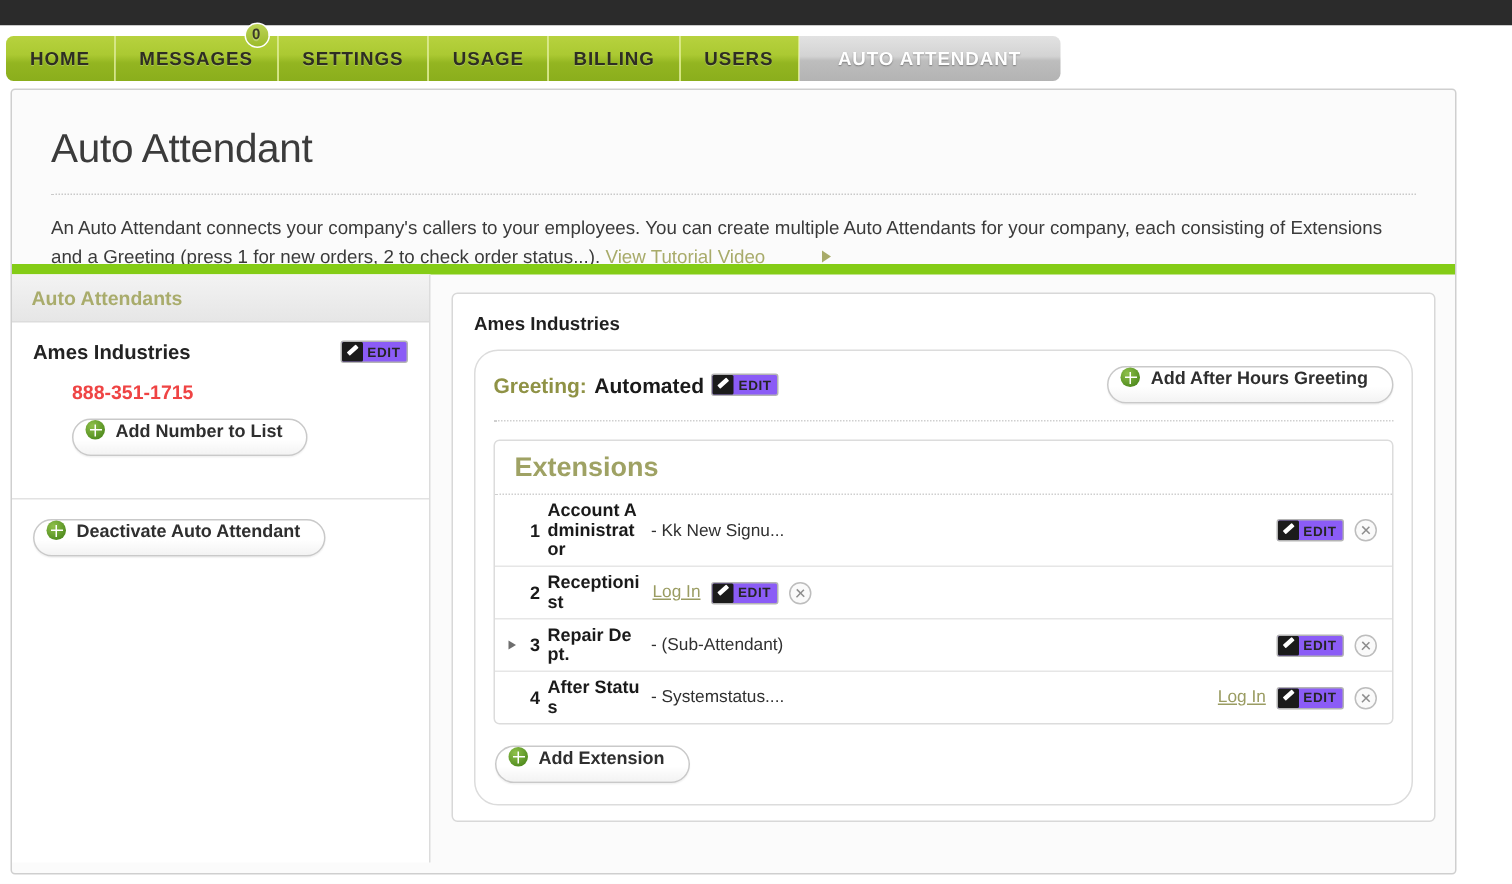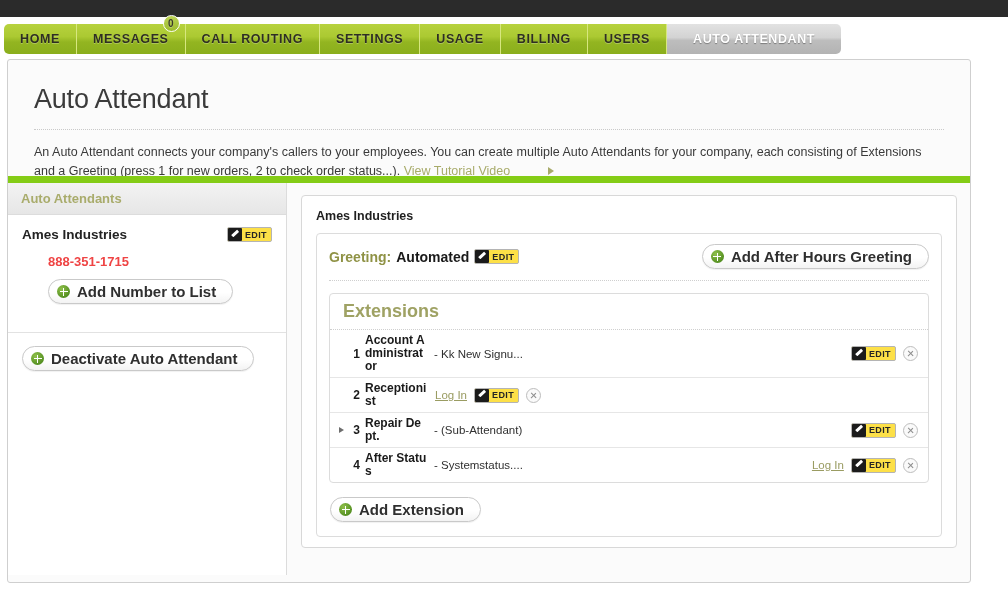--- a/index.html
+++ b/index.html
@@ -148,28 +148,28 @@
   .aa-phone {
     font-size: 13px; color: #ef4444;
     margin: 0 0 10px 26px;
     font-weight: bold;
   }
   .sidebar-divider { border-top: 1px solid #e2e2e2; margin: 14px 0 0 0; }
   .sb-lower { padding: 13px 14px 0 14px; }
 
   
   .btn {
-    display: inline-flex; align-items: center;
+    display: inline-flex; align-items: flex-start;
     gap: 7px;
     height: 25px;
     padding: 0 16px 0 8px;
     background: linear-gradient(to bottom,#ffffff 0%,#ffffff 55%,#f3f3f3 100%);
     border: 1px solid #c9c9c9;
     border-radius: 13px;
-    font-size: 15px; font-weight: bold;
+    font-size: 12px; font-weight: bold;
     color: #2f2f2f;
     cursor: pointer;
     box-shadow: 0 1px 1px rgba(0,0,0,.06);
     white-space: nowrap;
   }
   .btn.indent { margin-left: 26px; }
   .btn + .btn { margin-top: 11px; }
   .plus {
     width: 13px; height: 13px; flex: 0 0 13px;
     border-radius: 50%;
@@ -182,21 +182,21 @@
   .plus::before { left: 2.5px; top: 5.8px; width: 8px; height: 1.6px; }
   .plus::after  { top: 2.5px; left: 5.7px; height: 8px; width: 1.6px; }
 
   
   .edit-chip {
     display: inline-flex; align-items: center;
     height: 15px;
     padding: 0 4px 0 0;
     border: 1px solid #b4b4b4;
     border-radius: 2px;
-    background: #fde047;
+    background: #8b5cf6;
     cursor: pointer;
     vertical-align: middle;
   }
   .edit-chip .pencil {
     width: 14px; height: 13px;
     background: #1b1b1b;
     margin: 0 3px 0 0;
     position: relative;
     border-radius: 1px;
   }
@@ -227,21 +227,21 @@
     padding: 13px 14px 14px 14px;
     height: 353px;
   }
   .card-title {
     font-size: 12.5px; font-weight: bold;
     color: #1f1f1f;
     margin-bottom: 10px;
   }
   .inner {
     border: 1px solid #dcdcdc;
-    border-radius: 4px;
+    border-radius: 16px;
     background: #ffffff;
     padding: 10px 12px 14px 12px;
   }
   .greeting-row {
     display: flex; align-items: center;
     justify-content: space-between;
     padding-bottom: 11px;
     border-bottom: 1px dotted #cfcfcf;
   }
   .greeting-left { display: flex; align-items: center; gap: 5px; }
@@ -335,23 +335,20 @@
 <div class="topbar"></div>
 
 <div class="navwrap">
   <div class="nav" id="nav">
       <div class="navitem">
         <span>HOME</span>
       </div>
       <div class="navitem">
         <span>MESSAGES</span>
         <span class="badge">0</span>
-      </div>
-      <div class="navitem">
-        <span>CALL ROUTING</span>
       </div>
       <div class="navitem">
         <span>SETTINGS</span>
       </div>
       <div class="navitem">
         <span>USAGE</span>
       </div>
       <div class="navitem">
         <span>BILLING</span>
       </div>

